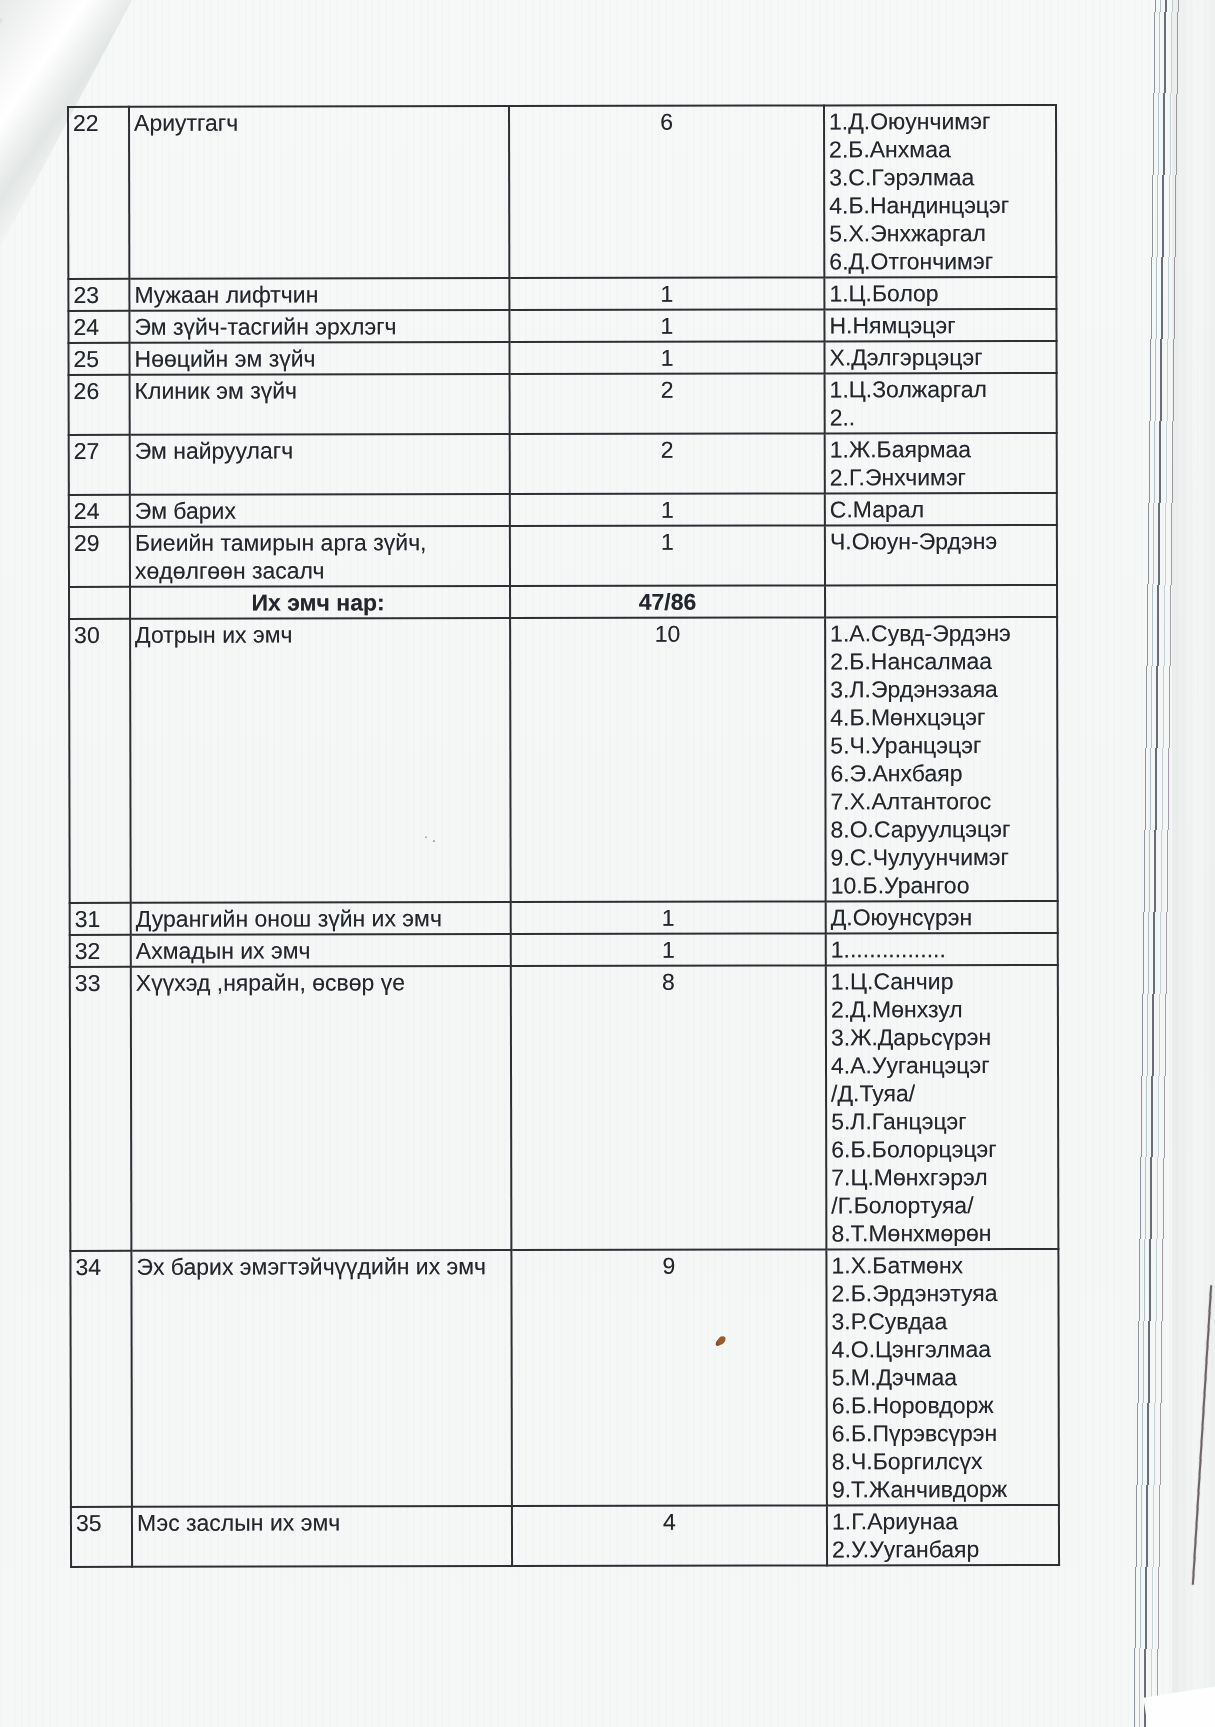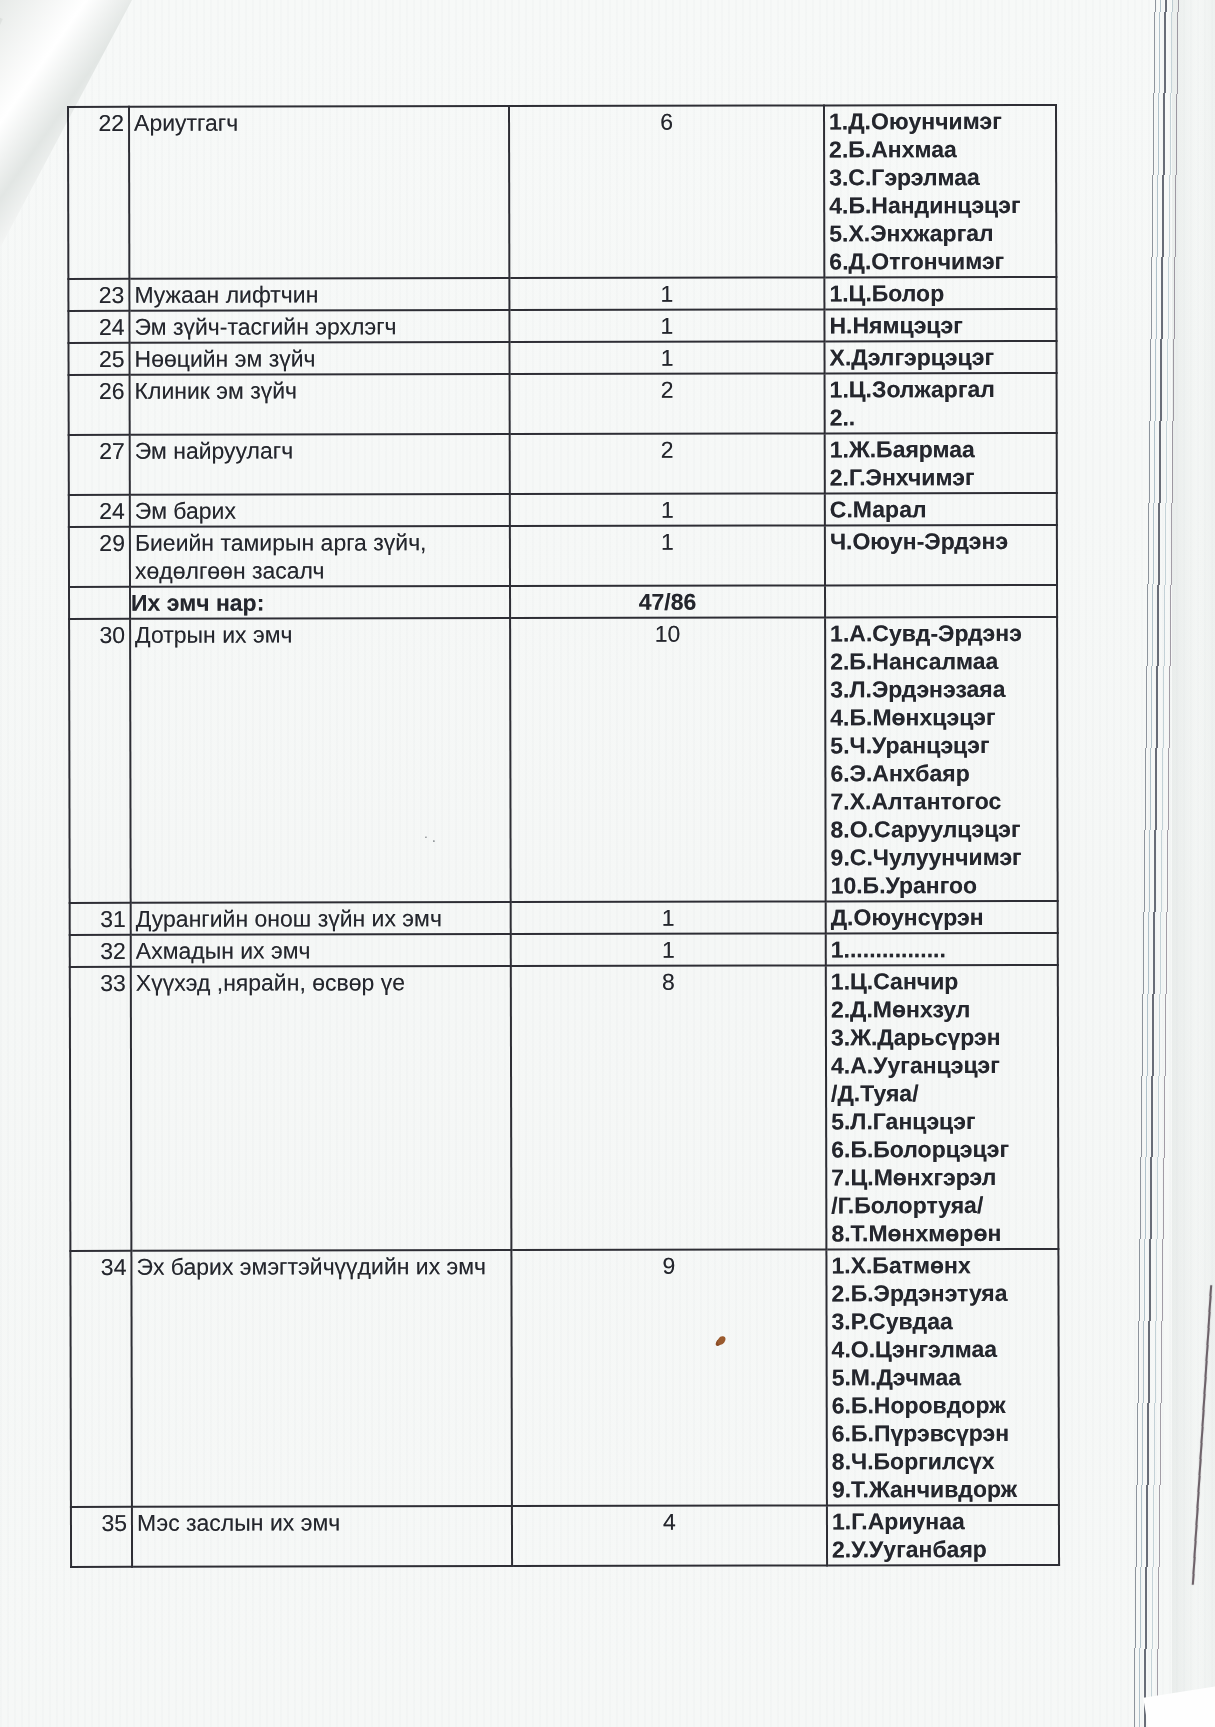--- a/index.html
+++ b/index.html
@@ -67,26 +67,26 @@
     transform:rotate(-0.12deg);transform-origin:top left;
     font-size:23px;line-height:28px;color:#24262d;
     text-shadow:0 0 0.5px rgba(36,38,45,0.45);
   }
   table.staff td{
     border:2px solid #2e2e35;
     vertical-align:top;
     padding:1px 4px 1px 4px;
     overflow:hidden;
   }
-  td.c-no{text-align:right;padding-left:0;padding-right:0;}
+  td.c-no{text-align:left;padding-left:0;padding-right:0;}
   td.c-pos{padding-left:11px;}
   td.c-cnt{text-align:center;}
-  td.c-names{padding-left:7px;font-weight:bold;}
+  td.c-names{padding-left:7px;}
   tr.section-row td{font-weight:bold;}
-  tr.section-row td.c-pos{padding-left:0;}
+  tr.section-row td.c-pos{text-align:center;padding-left:0;}
   .name-line{white-space:nowrap;}
 </style>
 </head>
 <body>
 
 <div class="page">
 
   <div class="fold"></div>
   <div class="fold-crease"></div>
   <div class="edge-margin"></div>

